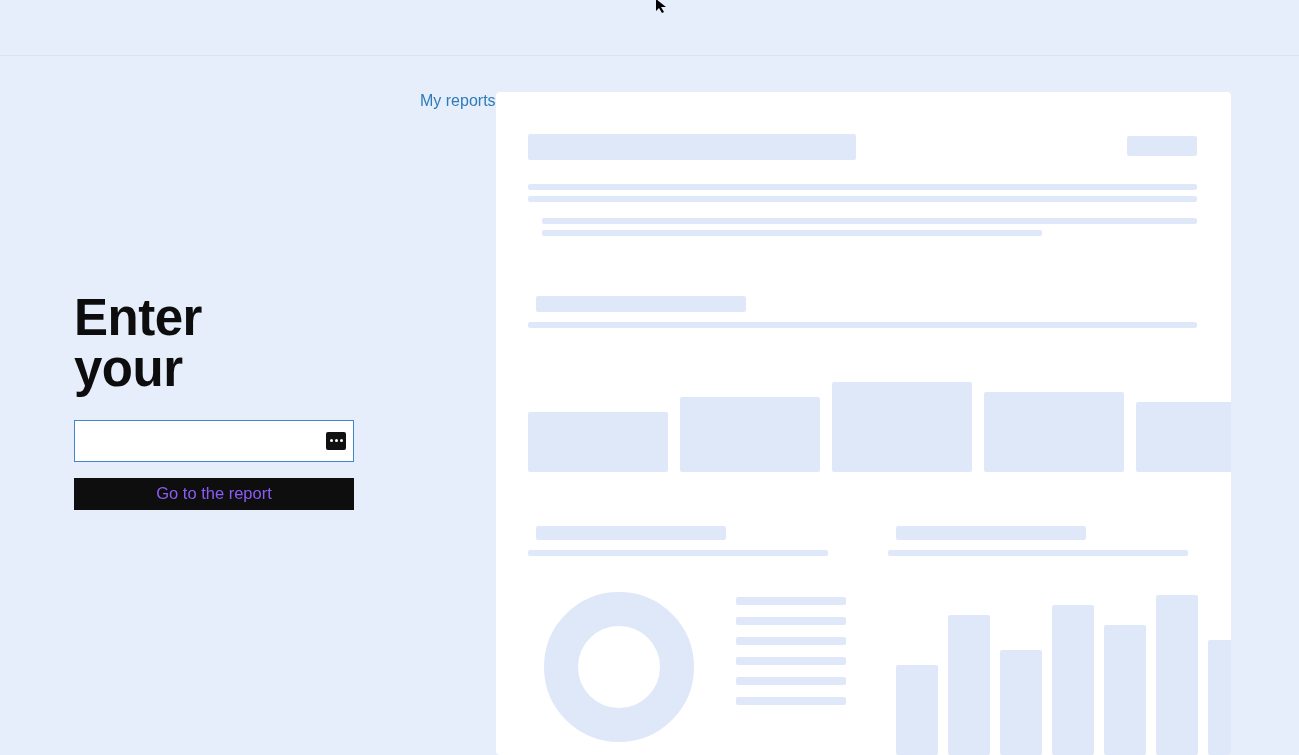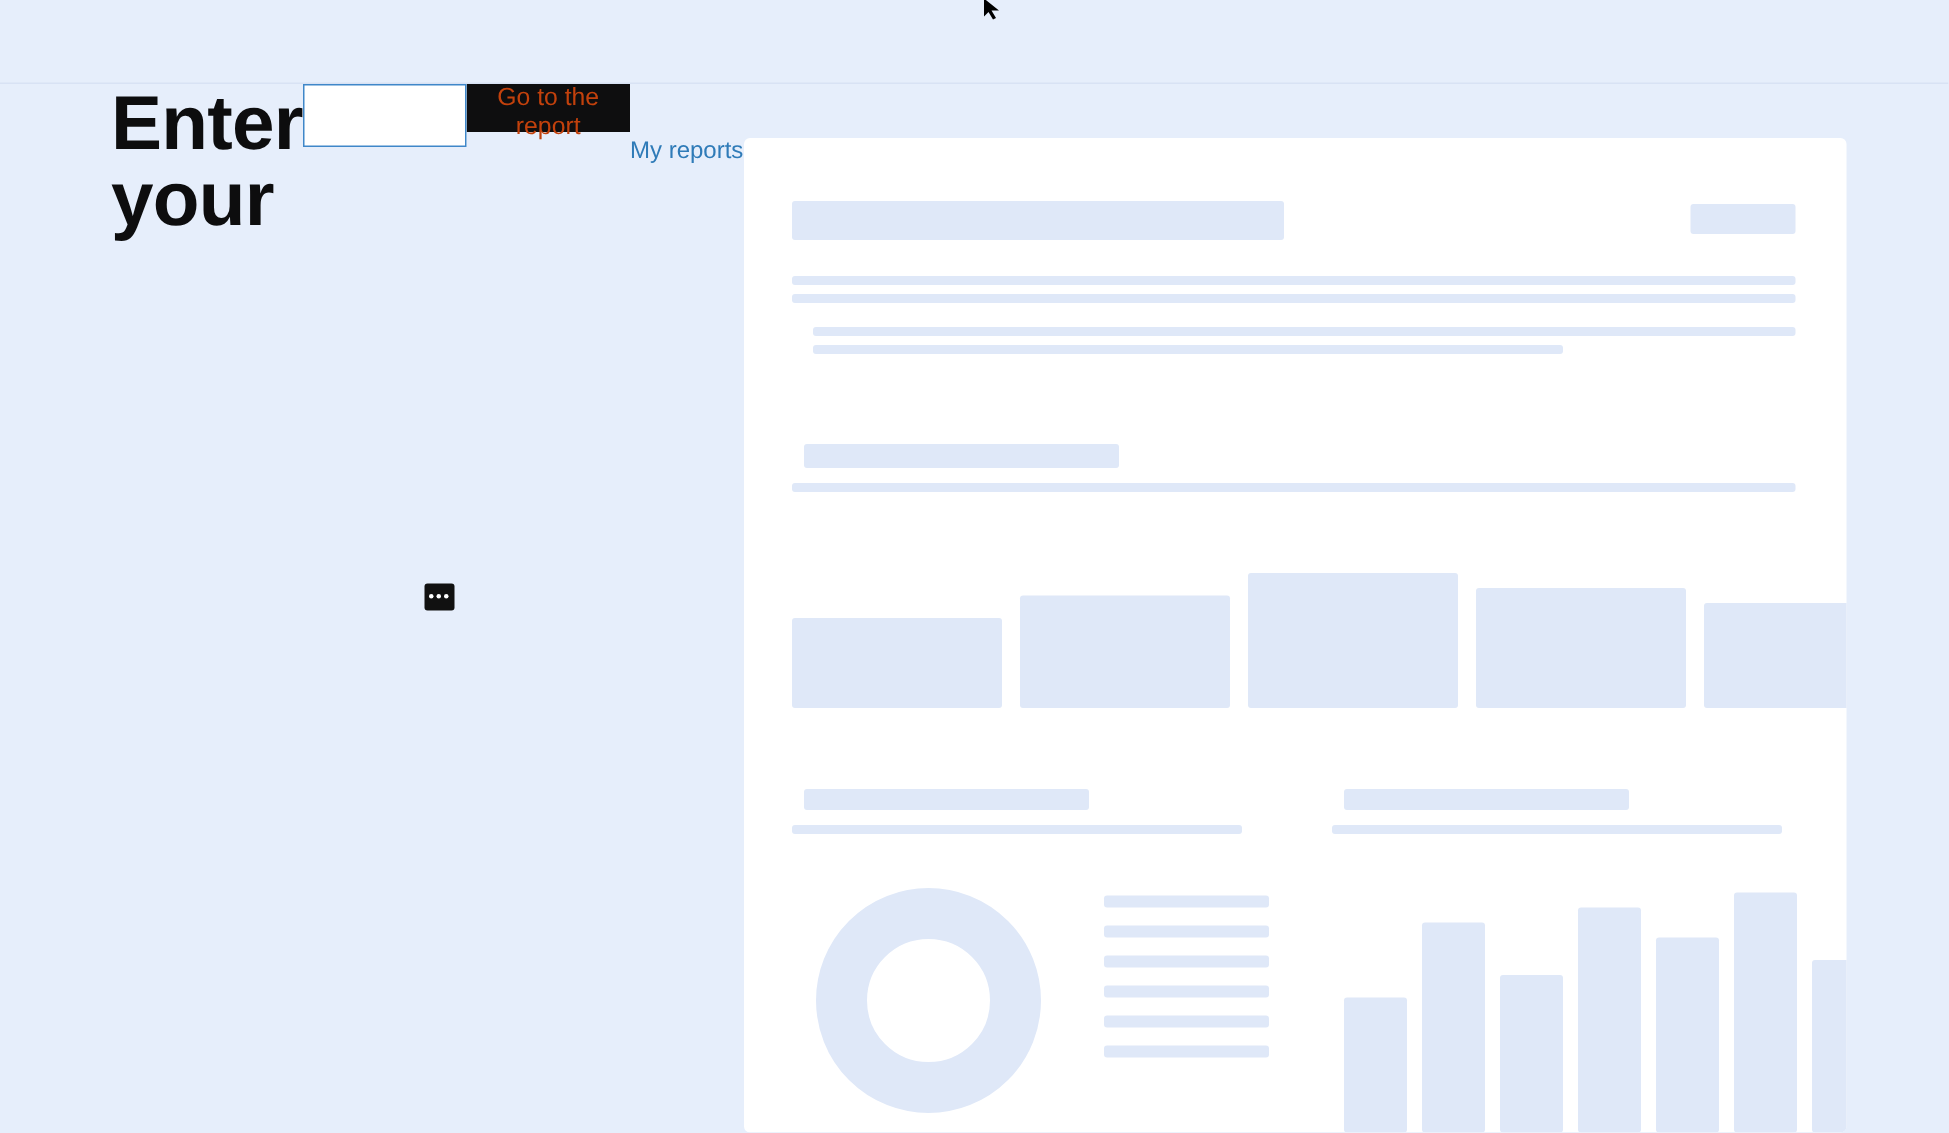--- a/index.html
+++ b/index.html
@@ -30,20 +30,21 @@
     .content {
       display: flex;
       flex-direction: row;
       width: 100%;
       height: calc(100% - 56px);
     }
     .left-panel {
       width: 420px;
       padding: 0 0 0 74px;
       display: flex;
+      flex-direction: column;
       justify-content: center;
     }
     .heading {
       font-size: 51px;
       font-weight: 700;
       line-height: 1.0;
       color: #0d0d0e;
       letter-spacing: -0.5px;
       margin-bottom: 26px;
     }
@@ -78,21 +79,21 @@
     .pw-icon span {
       width: 3px;
       height: 3px;
       background: #fff;
       border-radius: 50%;
     }
     .submit-btn {
       width: 280px;
       height: 32px;
       background: #0e0e0f;
-      color: #c2410c;
+      color: #8b5cf6;
       border: none;
       font-size: 16.5px;
       font-weight: 400;
       cursor: pointer;
       margin-bottom: 10px;
     }
     .helper {
       width: 280px;
       font-size: 13.5px;
       line-height: 1.35;

